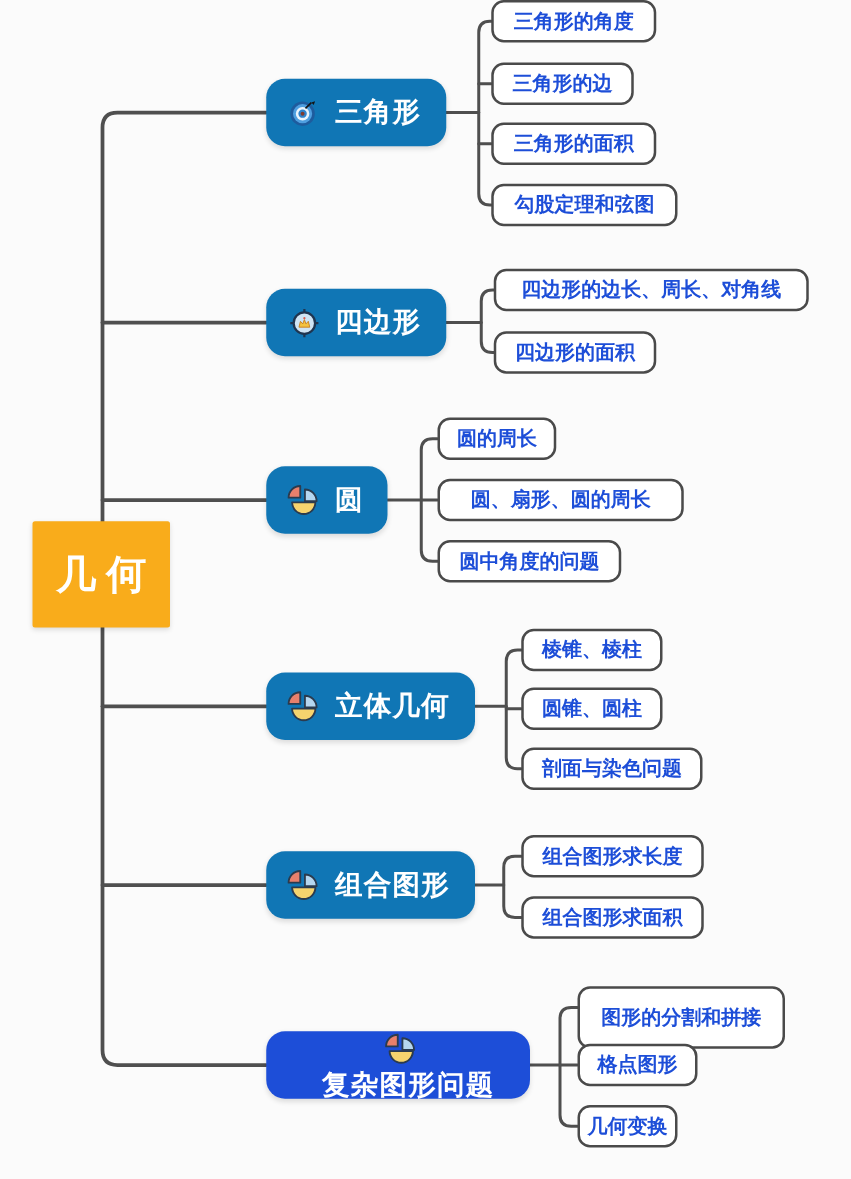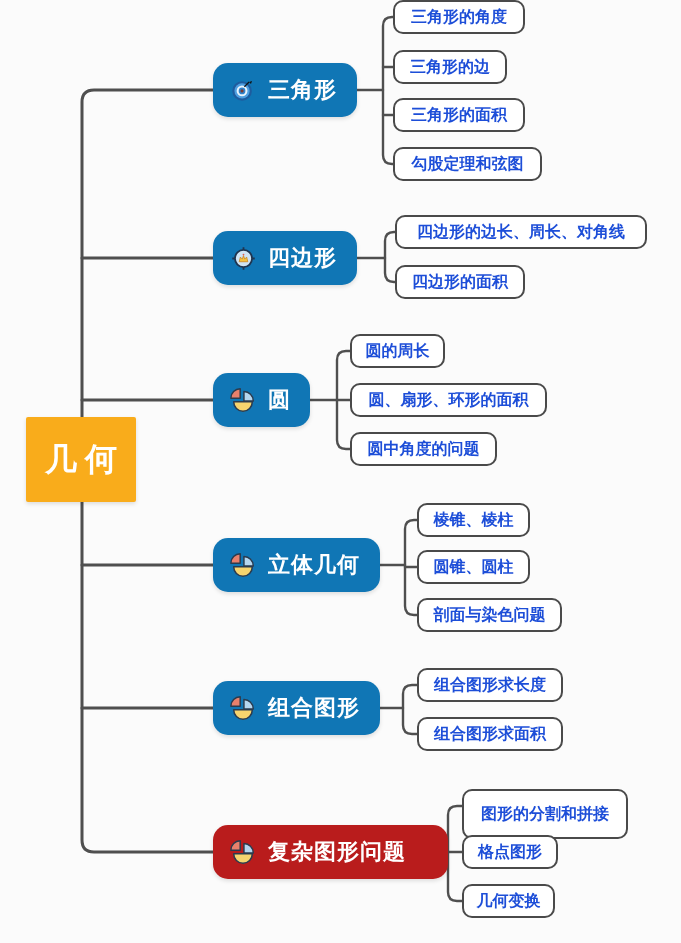--- a/index.html
+++ b/index.html
@@ -135,21 +135,21 @@
       <span class="node-icon">
         <svg viewBox="0 0 30 30" width="28" height="28">
           <path d="M5 17 A10 10 0 0 0 25 17 Z" fill="#F6D46E" stroke="#2B3B4E" stroke-width="1.6" stroke-linejoin="round"></path>
           <path d="M16 16 L16 6 A10 10 0 0 1 26 16 Z" fill="#B5D6EF" stroke="#2B3B4E" stroke-width="1.6" stroke-linejoin="round"></path>
           <path d="M12 13 L2 13 A10 10 0 0 1 12 3 Z" fill="#E8806C" stroke="#2B3B4E" stroke-width="1.6" stroke-linejoin="round"></path>
         </svg>
       </span>
       <span class="branch-label">圆</span>
     </div>
     <div class="node leaf-node" style="left: 350px; top: 334px; width: 95px; height: 34px; border-color: rgb(74, 74, 74);">圆的周长</div>
-    <div class="node leaf-node" style="left: 350px; top: 383px; width: 197px; height: 34px; border-color: rgb(74, 74, 74);">圆、扇形、环形的面积</div>
+    <div class="node leaf-node" style="left: 350px; top: 383px; width: 197px; height: 34px; border-color: rgb(74, 74, 74);">圆、扇形、圆的周长</div>
     <div class="node leaf-node" style="left: 350px; top: 432px; width: 147px; height: 34px; border-color: rgb(74, 74, 74);">圆中角度的问题</div>
     <div class="node branch-node" style="left: 213px; top: 538px; width: 167px; height: 54px; background: rgb(16, 118, 181);">
       <span class="node-icon">
         <svg viewBox="0 0 30 30" width="28" height="28">
           <path d="M5 17 A10 10 0 0 0 25 17 Z" fill="#F6D46E" stroke="#2B3B4E" stroke-width="1.6" stroke-linejoin="round"></path>
           <path d="M16 16 L16 6 A10 10 0 0 1 26 16 Z" fill="#B5D6EF" stroke="#2B3B4E" stroke-width="1.6" stroke-linejoin="round"></path>
           <path d="M12 13 L2 13 A10 10 0 0 1 12 3 Z" fill="#E8806C" stroke="#2B3B4E" stroke-width="1.6" stroke-linejoin="round"></path>
         </svg>
       </span>
       <span class="branch-label">立体几何</span>
@@ -162,26 +162,26 @@
         <svg viewBox="0 0 30 30" width="28" height="28">
           <path d="M5 17 A10 10 0 0 0 25 17 Z" fill="#F6D46E" stroke="#2B3B4E" stroke-width="1.6" stroke-linejoin="round"></path>
           <path d="M16 16 L16 6 A10 10 0 0 1 26 16 Z" fill="#B5D6EF" stroke="#2B3B4E" stroke-width="1.6" stroke-linejoin="round"></path>
           <path d="M12 13 L2 13 A10 10 0 0 1 12 3 Z" fill="#E8806C" stroke="#2B3B4E" stroke-width="1.6" stroke-linejoin="round"></path>
         </svg>
       </span>
       <span class="branch-label">组合图形</span>
     </div>
     <div class="node leaf-node" style="left: 417px; top: 668px; width: 146px; height: 34px; border-color: rgb(74, 74, 74);">组合图形求长度</div>
     <div class="node leaf-node" style="left: 417px; top: 717px; width: 146px; height: 34px; border-color: rgb(74, 74, 74);">组合图形求面积</div>
-    <div class="node branch-node" style="left: 213px; top: 825px; width: 235px; height: 54px; background: #b91c1c;">
+    <div class="node branch-node" style="left: 213px; top: 825px; width: 211px; height: 54px; background: #1d4ed8; flex-direction: column;">
       <span class="node-icon">
         <svg viewBox="0 0 30 30" width="28" height="28">
           <path d="M5 17 A10 10 0 0 0 25 17 Z" fill="#F6D46E" stroke="#2B3B4E" stroke-width="1.6" stroke-linejoin="round"></path>
           <path d="M16 16 L16 6 A10 10 0 0 1 26 16 Z" fill="#B5D6EF" stroke="#2B3B4E" stroke-width="1.6" stroke-linejoin="round"></path>
           <path d="M12 13 L2 13 A10 10 0 0 1 12 3 Z" fill="#E8806C" stroke="#2B3B4E" stroke-width="1.6" stroke-linejoin="round"></path>
         </svg>
       </span>
       <span class="branch-label">复杂图形问题</span>
     </div>
     <div class="node leaf-node" style="left: 462px; top: 789px; width: 166px; height: 50px; border-color: rgb(74, 74, 74);">图形的分割和拼接</div>
     <div class="node leaf-node" style="left: 462px; top: 835px; width: 96px; height: 34px; border-color: rgb(74, 74, 74);">格点图形</div>
-    <div class="node leaf-node" style="left: 462px; top: 884px; width: 93px; height: 34px; border-color: rgb(74, 74, 74);">几何变换</div>
+    <div class="node leaf-node" style="left: 462px; top: 884px; width: 80px; height: 34px; border-color: rgb(74, 74, 74);">几何变换</div>
   </div>
 
 </body></html>

